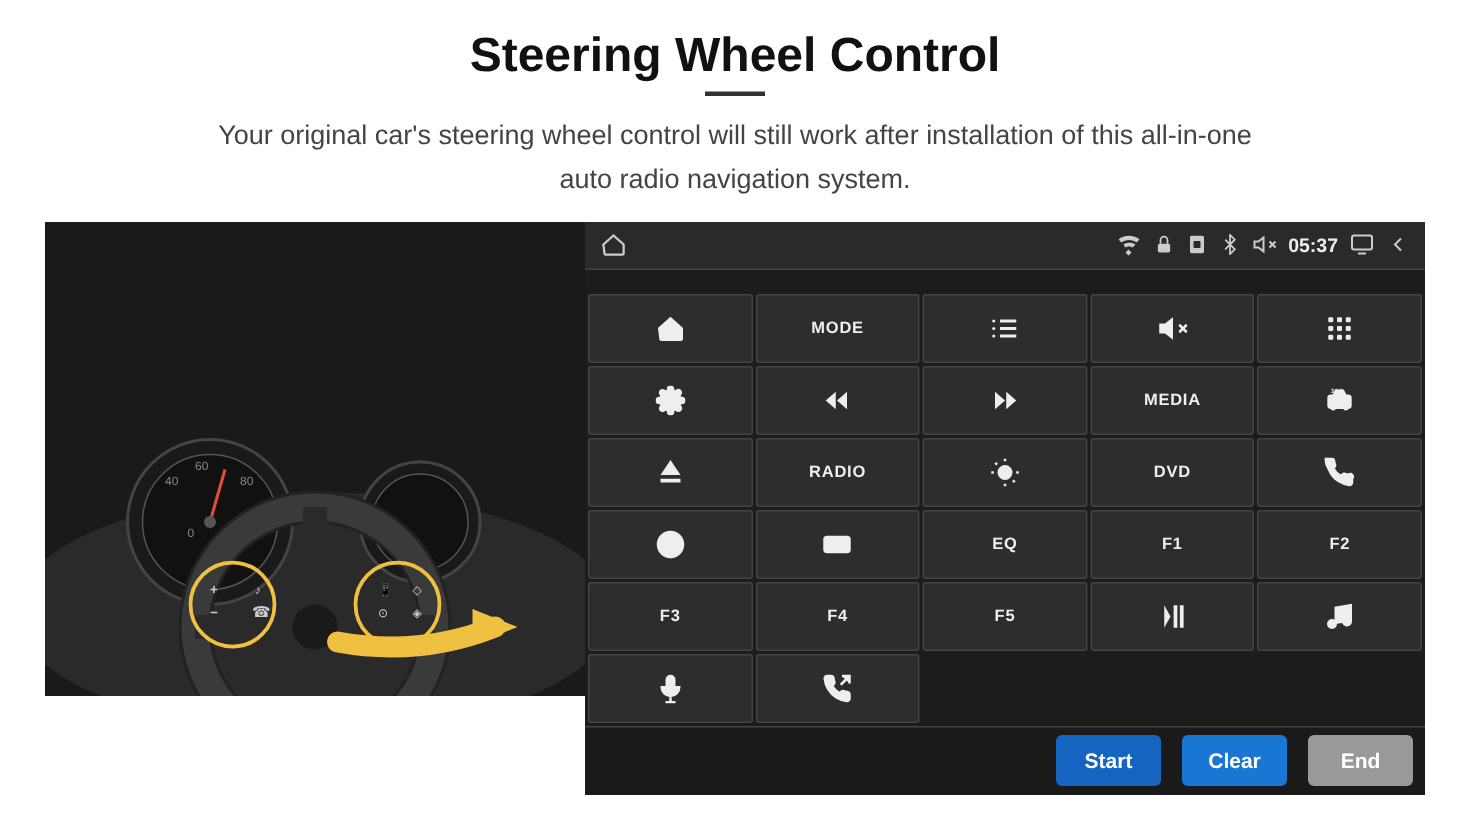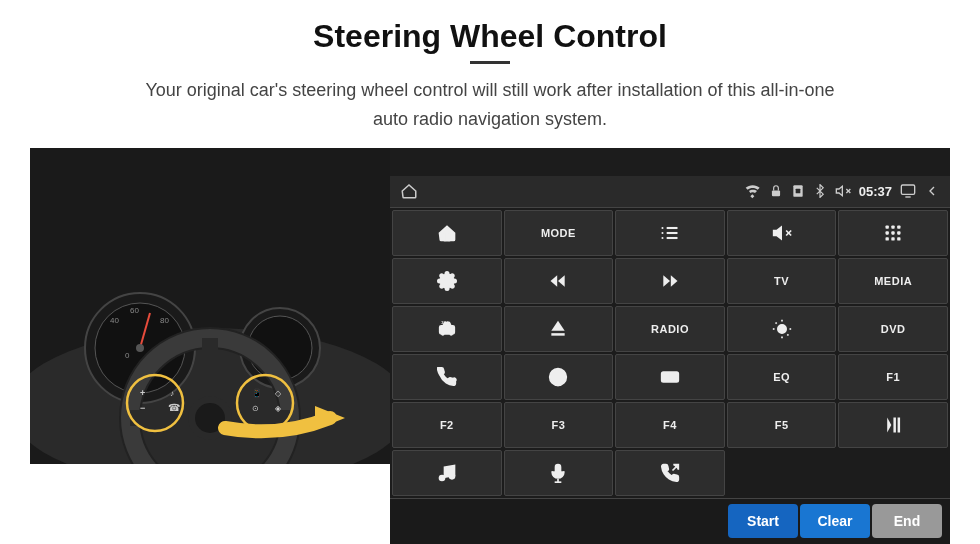--- a/index.html
+++ b/index.html
@@ -77,21 +77,20 @@
 
     
     .status-bar {
       background: #2a2a2a;
       height: 32px;
       display: flex;
       align-items: center;
       justify-content: space-between;
       padding: 0 10px;
       border-bottom: 1px solid #444;
-      margin-top: 28px;
     }
 
     .status-left {
       display: flex;
       align-items: center;
       gap: 6px;
     }
 
     .status-right {
       display: flex;
@@ -107,20 +106,21 @@
       font-weight: bold;
     }
 
     
     .button-grid {
       display: grid;
       grid-template-columns: repeat(5, 1fr);
       gap: 2px;
       padding: 2px;
       flex: 1;
+      margin-top: 14px;
     }
 
     .btn-cell {
       background: #2d2d2d;
       border: 1px solid #444;
       display: flex;
       align-items: center;
       justify-content: center;
       height: 46px;
       cursor: pointer;
@@ -139,21 +139,21 @@
     }
 
     
     .bottom-bar {
       height: 46px;
       background: #1a1a1a;
       display: flex;
       align-items: center;
       justify-content: flex-end;
       padding: 6px 8px;
-      gap: 2px;
+      gap: 14px;
       border-top: 1px solid #444;
     }
 
     .bottom-btn {
       height: 34px;
       min-width: 70px;
       border: none;
       border-radius: 4px;
       font-size: 14px;
       font-weight: bold;
@@ -342,23 +342,20 @@
               <polygon points="20 5 12 12 20 19"></polygon>
           </svg>
         </div>
         <div class="btn-cell">
           <svg viewBox="0 0 24 24" fill="#eee">
             <polygon points="13 5 21 12 13 19"></polygon>
               <polygon points="4 5 12 12 4 19"></polygon>
           </svg>
         </div>
         <div class="btn-cell">
-          <span>TV</span>
-        </div>
-        <div class="btn-cell">
           <span>MEDIA</span>
         </div>
 
         <div class="btn-cell">
           <svg viewBox="0 0 24 24" fill="none" stroke="#eee" stroke-width="1.5">
             <rect x="3" y="8" width="18" height="10" rx="2"></rect>
             <path d="M7 8l2-4h6l2 4"></path>
             <circle cx="7" cy="18" r="2" fill="#eee" stroke="none"></circle>
             <circle cx="17" cy="18" r="2" fill="#eee" stroke="none"></circle>
             <text x="5" y="6" font-size="5" fill="#eee" stroke="none">360</text>

